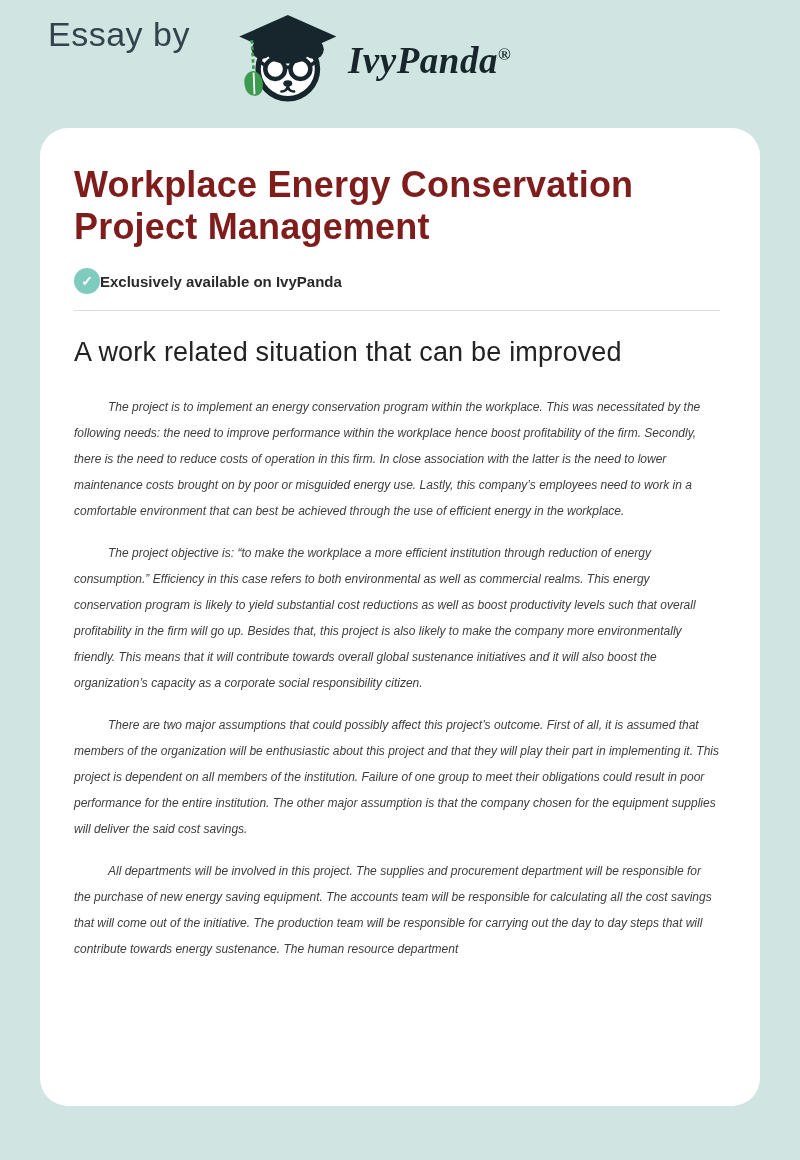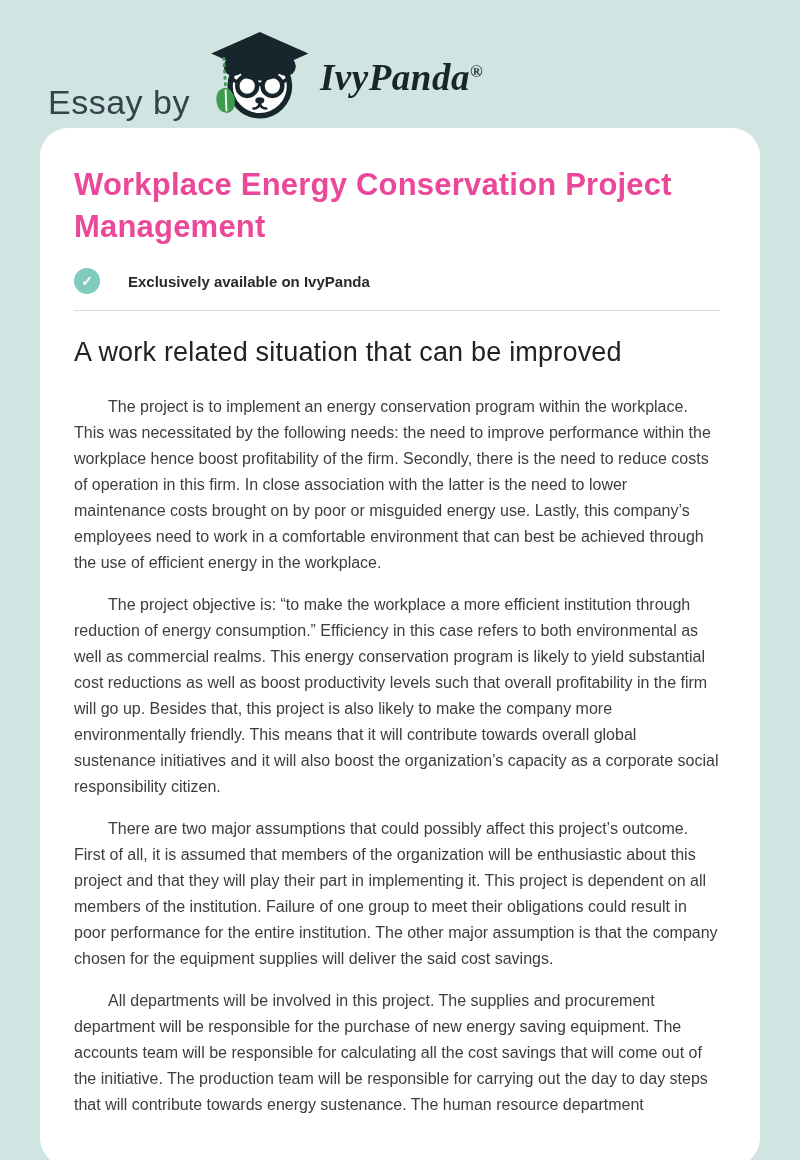--- a/index.html
+++ b/index.html
@@ -6,23 +6,24 @@
   html, body { width: 800px; }
   body {
     font-family: "Liberation Sans", sans-serif;
     background: #d0e5e1;
     width: 800px;
     height: 1160px;
     overflow: hidden;
   }
   .site-header {
     display: flex;
-    align-items: flex-end;
-    padding: 24px 0 0 48px;
+    align-items: flex-start;
+    padding: 15px 0 0 48px;
     height: 122px;
+    gap: 28px;
   }
   .header-prefix {
     font-size: 34px;
     font-weight: 400;
     color: #33424b;
     letter-spacing: 0.5px;
   }
   .logo-wrap {
     margin-left: 14px;
     display: flex;
@@ -46,24 +47,24 @@
     line-height: 1;
   }
   .card {
     background: #ffffff;
     margin: 6px 40px 0 40px;
     border-radius: 28px;
     padding: 36px 40px 48px 34px;
     min-height: 978px;
   }
   .article-title {
-    font-size: 31px;
+    font-size: 36px;
     line-height: 42px;
     font-weight: 700;
-    color: #ec4899;
+    color: #7f1d1d;
     letter-spacing: 0.2px;
   }
   .badge-row {
     display: flex;
     align-items: center;
     margin-top: 20px;
   }
   .check-circle {
     width: 26px;
     height: 26px;
@@ -71,43 +72,44 @@
     background: #7fccbf;
     color: #ffffff;
     font-size: 14px;
     font-weight: 700;
     display: flex;
     align-items: center;
     justify-content: center;
     flex: 0 0 26px;
   }
   .badge-label {
-    margin-left: 28px;
+    margin-left: 0;
     font-size: 15px;
     font-weight: 700;
     color: #2a2a2a;
   }
   .divider {
     border: none;
     border-top: 1px solid #dcdcdc;
     margin: 16px 0 0 0;
   }
   .section-heading {
     margin-top: 26px;
     font-size: 27px;
     font-weight: 400;
     color: #222222;
     letter-spacing: 0.2px;
   }
   .article-body p {
     margin-top: 16px;
-    font-size: 16px;
+    font-size: 12px;
     line-height: 26px;
     color: #3d3d3d;
     text-indent: 34px;
+    font-style: italic;
   }
   .article-body p:first-of-type { margin-top: 26px; }
   .logo-svg { display: block; }
 </style>
 </head>
 <body>
 
 <header class="site-header">
   <span class="header-prefix">Essay by</span>
   <span class="logo-wrap">

